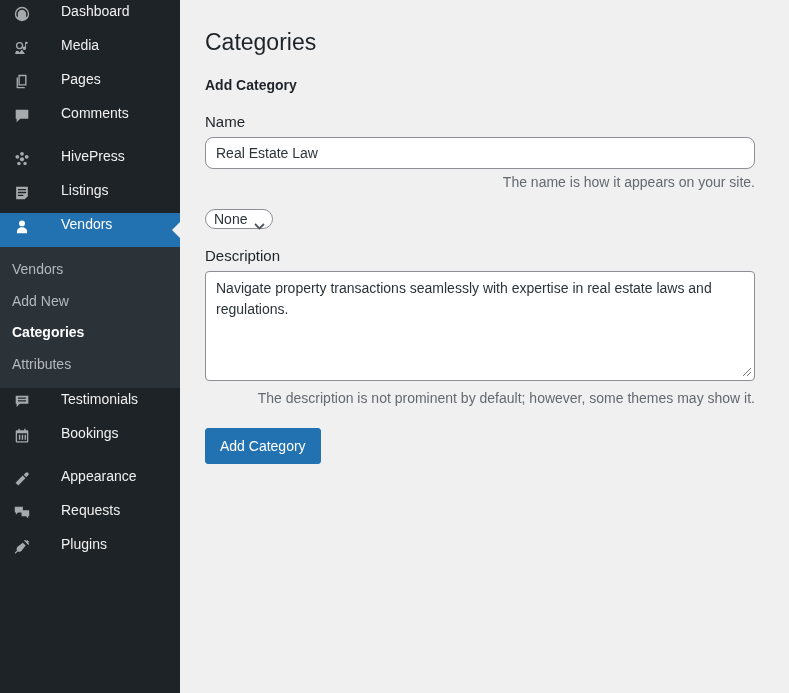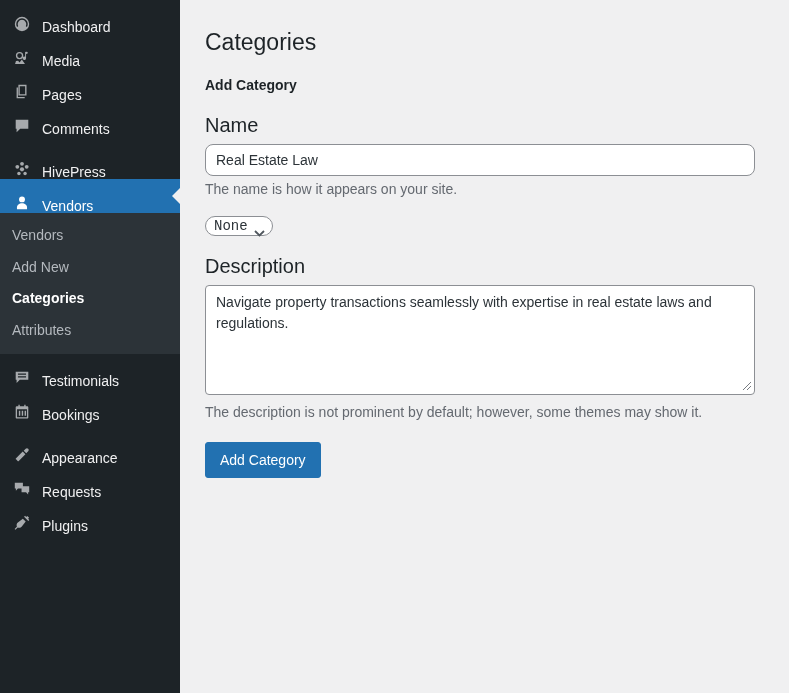--- a/index.html
+++ b/index.html
@@ -21,28 +21,29 @@
     min-width: 180px;
     height: 693px;
     background: #1d2327;
     color: #f0f0f1;
     position: relative;
     overflow: hidden;
   }
   .menu-item {
     position: relative;
     display: flex;
-    align-items: flex-end;
+    align-items: flex-start;
     height: 34px;
     padding: 4px 0 0 12px;
     color: #f0f0f1;
     font-size: 14px;
     line-height: 1;
     cursor: pointer;
     user-select: none;
+    gap: 19px;
   }
   .menu-item.sep-top { margin-top: 9px; }
   .menu-item .m-icon {
     width: 20px; height: 20px;
     min-width: 20px;
     display: flex;
     align-items: center;
     justify-content: center;
     margin-right: 10px;
     color: #a7aaad;
@@ -106,42 +107,42 @@
   .section-title {
     font-size: 14px;
     font-weight: 700;
     color: #1d2327;
     margin: 0 0 16px 0;
     line-height: 1.4;
   }
   .form-field { margin-bottom: 16px; }
   .form-field > label {
     display: block;
-    font-size: 20px;
+    font-size: 15px;
     color: #1d2327;
     padding-bottom: 5px;
     line-height: 1.4;
   }
   .form-field input[type="text"] {
     width: 550px;
     height: 32px;
     padding: 0 10px;
     font-size: 14px;
     font-family: "Liberation Sans", sans-serif;
     color: #2c3338;
     border: 1px solid #8c8f94;
     border-radius: 8px;
     background: #fff;
     outline: none;
   }
   .form-field select {
     height: 20px;
     padding: 0 24px 0 8px;
     font-size: 14px;
-    font-family: Liberation Mono, monospace;
+    font-family: Liberation Sans, sans-serif;
     color: #2c3338;
     border: 1px solid #8c8f94;
     border-radius: 11px;
     background: #fff;
     outline: none;
     -webkit-appearance: none;
     appearance: none;
   }
   .select-wrap {
     position: relative;
@@ -176,20 +177,21 @@
     width: 14px; height: 14px;
     pointer-events: none;
     color: #787c82;
   }
   p.description {
     font-size: 14px;
     color: #646970;
     margin: 3px 0 0 0;
     line-height: 1.5;
     max-width: 550px;
+    text-align: right;
   }
   .submit-row { margin-top: 19px; }
   .button-primary {
     display: inline-block;
     background: #2271b1;
     border: 1px solid #2271b1;
     color: #fff;
     font-size: 14px;
     font-family: "Liberation Sans", sans-serif;
     line-height: 1;
@@ -248,20 +250,28 @@
           <circle cx="4.8" cy="7.6" r="2.1"></circle>
           <circle cx="15.2" cy="7.6" r="2.1"></circle>
           <circle cx="10" cy="10.4" r="2.3"></circle>
           <circle cx="6.6" cy="15" r="1.9"></circle>
           <circle cx="13.4" cy="15" r="1.9"></circle>
         </svg>
     </span>
     <span class="m-label">HivePress</span>
   </div>
 
+  <div class="menu-item">
+    <span class="m-icon">
+      <svg width="18" height="18" viewBox="0 0 20 20" fill="currentColor">
+          <path d="M3.5 3h13v10.5L13 17H3.5V3zm2 2.5v1.5h9V5.5h-9zm0 3.2v1.5h9V8.7h-9zm0 3.2v1.5h6v-1.5h-6z"></path>
+        </svg>
+    </span>
+    <span class="m-label">Listings</span>
+  </div>
 
   <div class="menu-item current">
     <span class="m-icon">
       <svg width="18" height="18" viewBox="0 0 20 20" fill="currentColor">
           <circle cx="10" cy="6" r="3.3"></circle>
           <path d="M10 10.4c-3.1 0-5.6 2-5.6 4.5V17h11.2v-2.1c0-2.5-2.5-4.5-5.6-4.5z"></path>
         </svg>
     </span>
     <span class="m-label">Vendors</span>
   </div>

